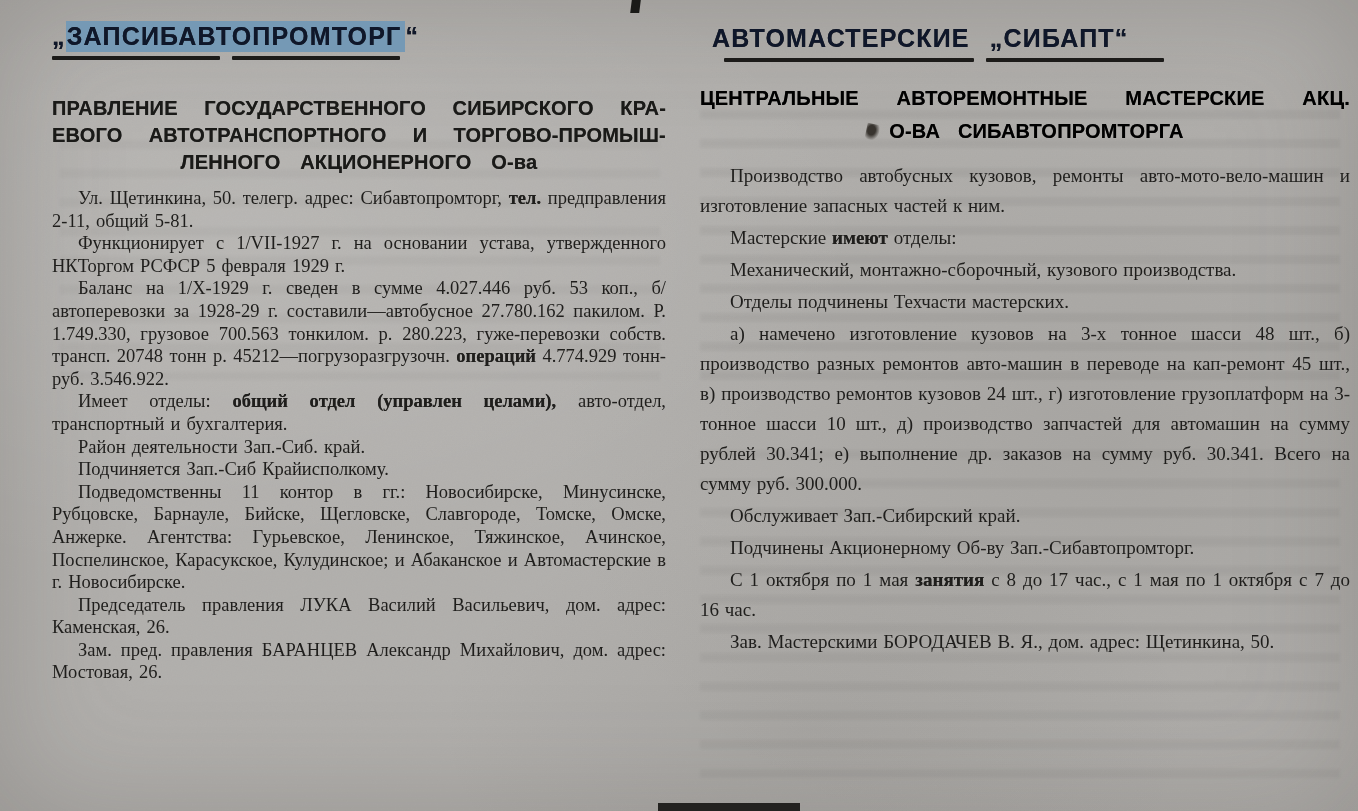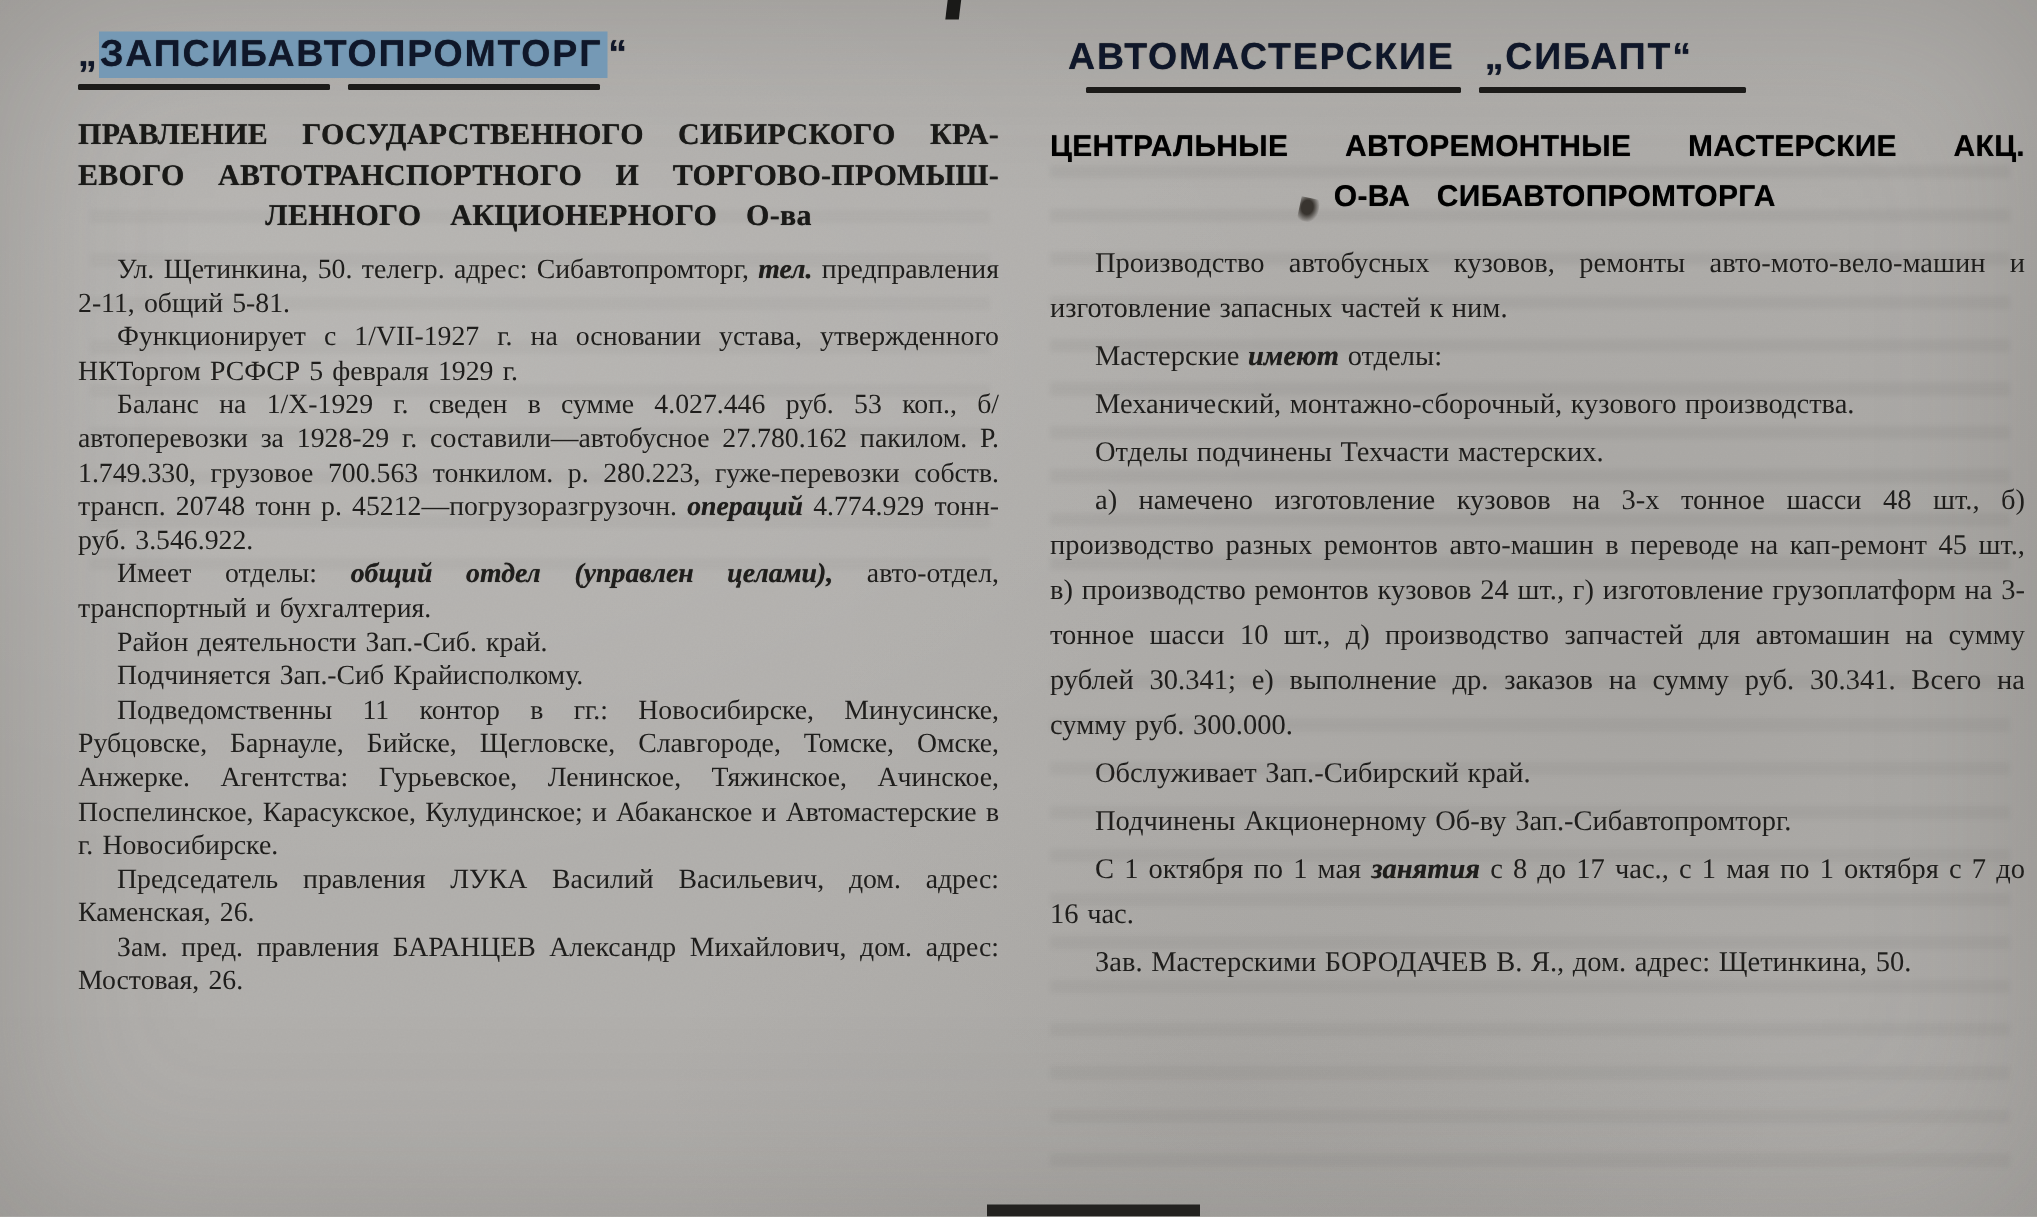--- a/index.html
+++ b/index.html
@@ -40,43 +40,43 @@
     text-shadow:0 0 .6px rgba(20,20,18,.8);
   }
   .col-right .doc-title{word-spacing:12px;margin-left:12px;}
   .hl{background:#7599b5;padding:1px 4px 2px 1px;}
   .rule{display:flex;gap:12px;margin-top:5px;}
   .rule i{display:block;height:4px;background:#1c1b19;border-radius:1px;}
   .rule-left .s1{width:168px;}  .rule-left .s2{width:168px;}
   .rule-right{margin-left:24px;} .rule-right .s1{width:250px;} .rule-right .s2{width:178px;}
 
   .heading{
-    margin-top:17px;font-family:Liberation Serif, serif;font-weight:700;
+    margin-top:35px;font-family:Liberation Sans, sans-serif;font-weight:700;
     font-size:20px;line-height:27px;color:#1a1a18;letter-spacing:.2px;
     text-shadow:0 0 .5px rgba(20,20,18,.7);
   }
   .heading .jline{text-align:justify;text-align-last:justify;}
   .heading .cline{text-align:center;word-spacing:14px;}
 
   .subtitle{
     margin-top:20px;font-family:"Liberation Sans", sans-serif;font-weight:700;
     font-size:20px;line-height:33px;color:#000000;letter-spacing:.2px;
     text-shadow:0 0 .5px rgba(20,20,18,.7);
   }
   .subtitle .jline{text-align:justify;text-align-last:justify;}
-  .subtitle .cline{text-align:center;word-spacing:12px;display:flex;align-items:flex-end;justify-content:center;gap:10px;}
+  .subtitle .cline{text-align:center;word-spacing:12px;display:flex;align-items:center;justify-content:center;gap:10px;}
   .ink-smudge{display:inline-block;width:13px;height:16px;
     background:radial-gradient(ellipse at 40% 40%, #38342f 0 35%, rgba(56,52,47,.5) 55%, transparent 75%);
     transform:rotate(12deg);}
 
   .body-left{margin-top:11px;font-size:18.5px;line-height:22.6px;text-align:justify;word-spacing:1.5px;}
   .body-left p{margin:0;text-indent:26px;}
   .body-right{margin-top:13px;font-size:19px;line-height:30px;text-align:justify;word-spacing:1px;}
   .body-right p{margin:2px 0;text-indent:30px;}
-  p span.b{font-weight:700;text-shadow:0 0 .5px rgba(20,20,18,.75);font-style:italic;}
+  p span.b{font-weight:700;text-shadow:0 0 .5px rgba(20,20,18,.75);}
 </style>
 </head>
 <body>
 
 <div class="page">
 
   <div class="paper-shade"></div>
 
   <svg class="paper-noise" width="1358" height="811" aria-hidden="true">
     <filter id="grain">

